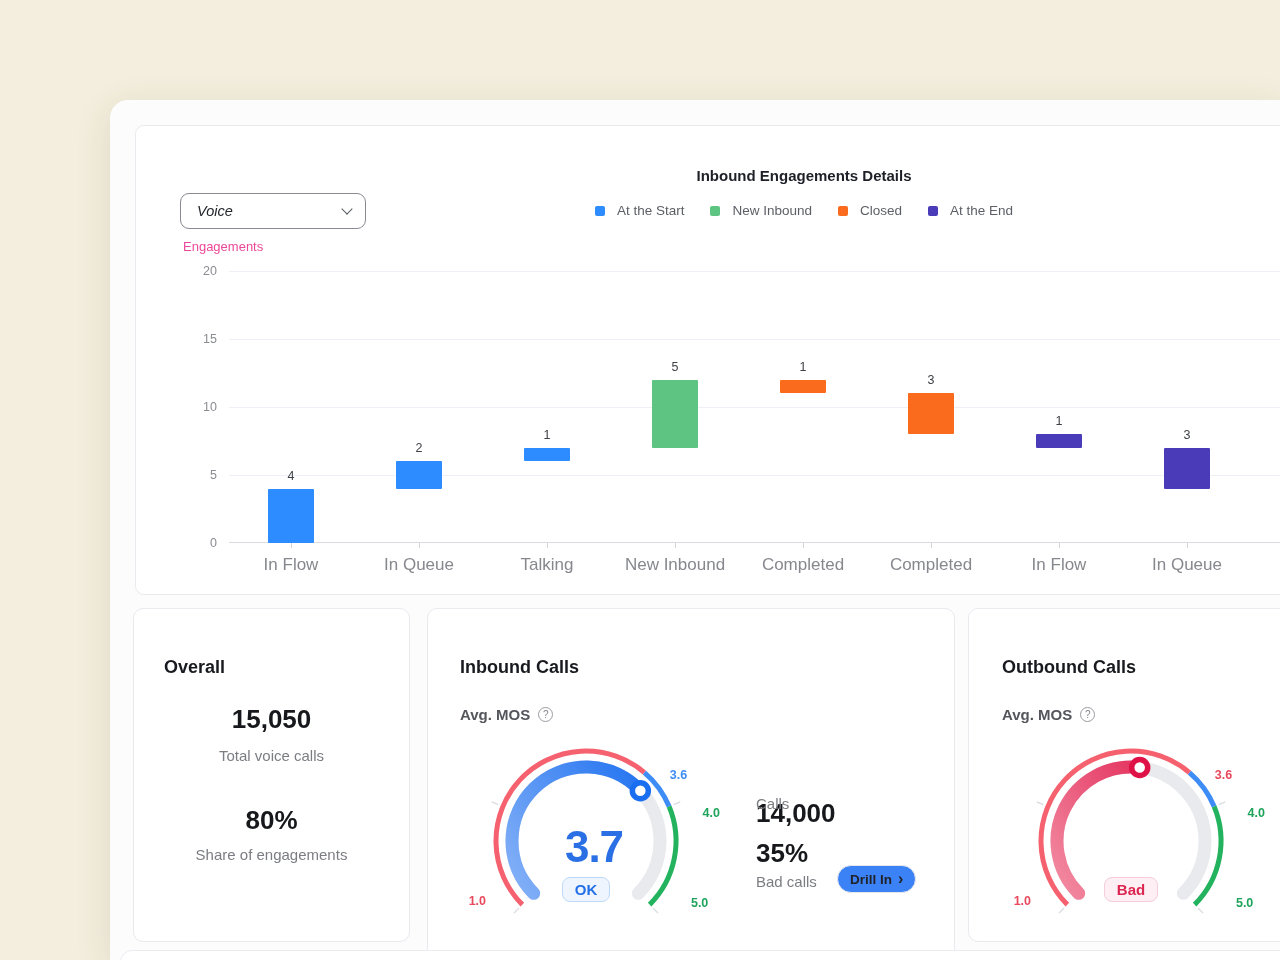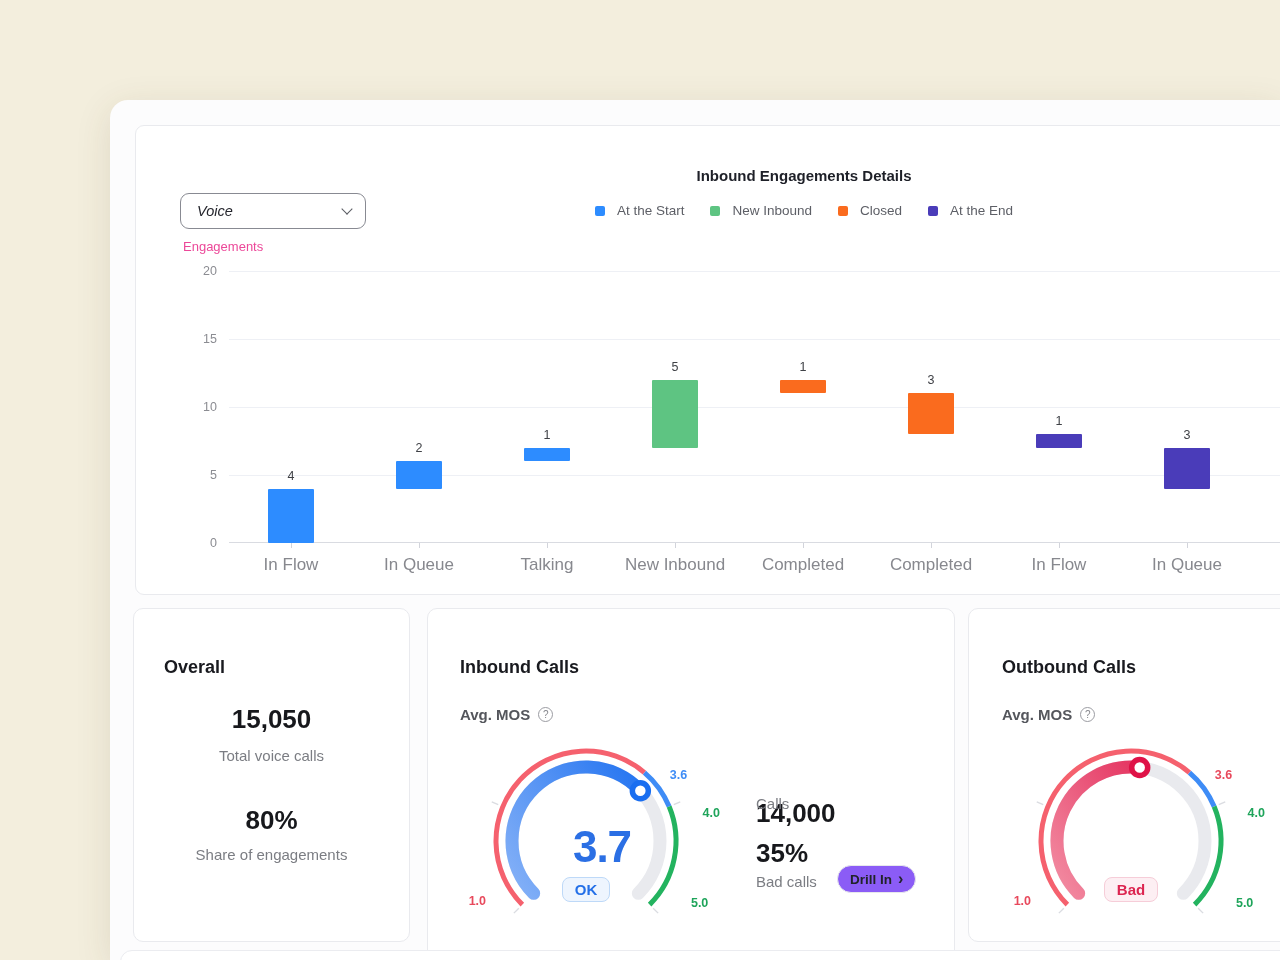--- a/index.html
+++ b/index.html
@@ -47,31 +47,31 @@
   .stat-label { font-size:15px; color:#7b7d83; }
   .inbound-card { left:317px; top:508px; width:528px; height:412px; }
   .outbound-card { left:858px; top:508px; width:560px; height:334px; }
   .metric-row { position:absolute; left:32px; top:97px; display:flex; align-items:center; gap:8px;
     font-size:15px; font-weight:bold; color:#54565c; }
   .info-icon { width:15px; height:15px; border:1px solid #9b9ca2; border-radius:50%;
     font-size:10px; line-height:13px; text-align:center; color:#85868c; font-weight:normal; }
   .gauge { position:absolute; width:280px; height:185px; }
   .gauge-in-pos { left:38px; top:138px; }
   .gauge-out-pos { left:42px; top:138px; }
-  .gauge-value { position:absolute; left:16px; top:75px; width:240px; text-align:center;
+  .gauge-value { position:absolute; left:8px; top:75px; width:240px; text-align:center;
     font-size:44px; font-weight:bold; letter-spacing:-1px; }
   .gauge-badge-wrap { position:absolute; left:0; top:130px; width:240px; text-align:center; }
   .badge { display:inline-block; padding:3px 12px; border-radius:8px; font-size:15px; font-weight:bold; }
   .badge-ok  { background:#eef5fe; border:1px solid #bed9f8; color:#2470e8; }
   .badge-bad { background:#fdeff3; border:1px solid #f6cdd8; color:#dc2550; }
   .ss-value { position:absolute; left:328px; font-size:26px; font-weight:bold; color:#17181c; }
   .ss-label { position:absolute; left:328px; font-size:15px; color:#7b7d83; }
   .ss-v1 { top:148px;margin-top:41px; } .ss-l1 { top:186px; } .ss-v2 { top:229px; } .ss-l2 { top:264px; }
   .drill-btn { position:absolute; left:409px; top:256px; height:28px; padding:0 12px;
-    background:#8b5cf6; border:1px solid #e7e8ec; border-radius:14px; cursor:pointer;
+    background:#3b82f6; border:1px solid #e7e8ec; border-radius:14px; cursor:pointer;
     display:flex; align-items:center; gap:6px; font-size:13.5px; font-weight:bold; color:#212329;
     font-family:"Liberation Sans", sans-serif; }
   .drill-chev { font-size:16px; font-weight:bold; line-height:1; }
   .next-card { position:absolute; left:10px; top:850px; width:1345px; height:30px;
     background:#fff; border:1px solid #ebecf0; border-radius:12px; }
 </style>
 </head>
 <body>
 
 <div class="window">

